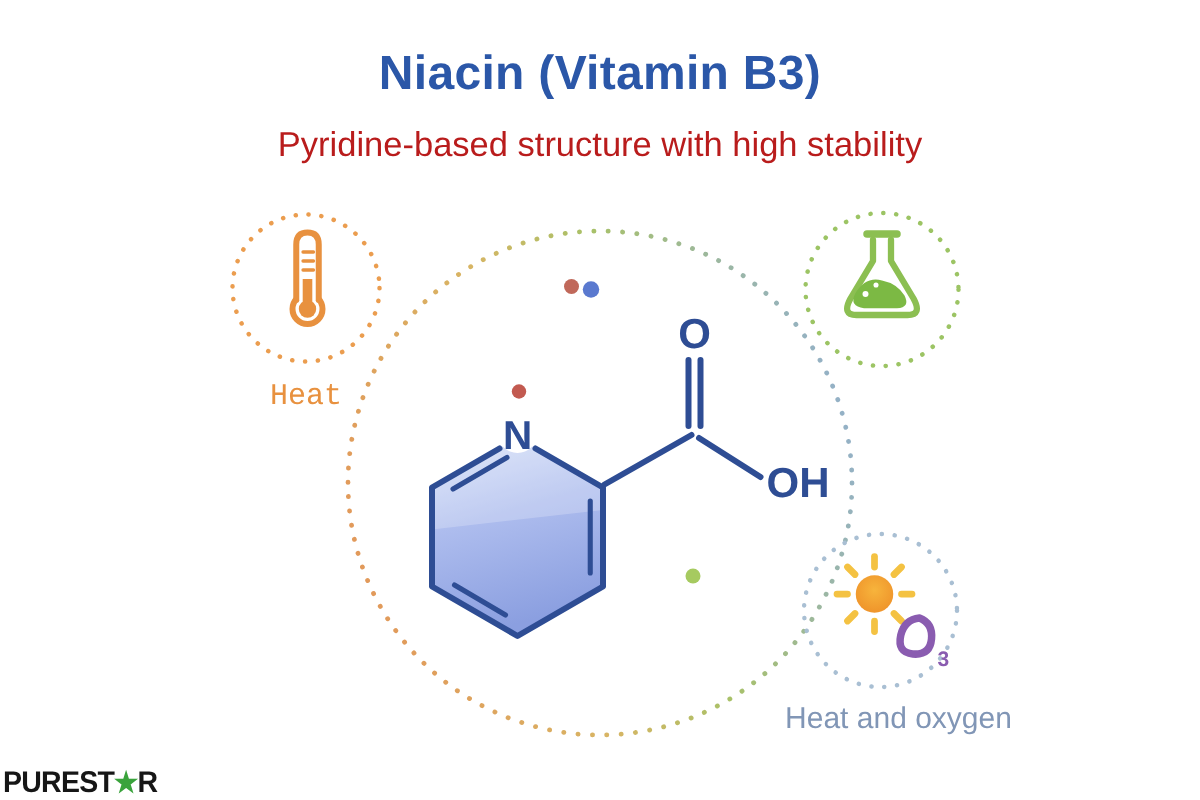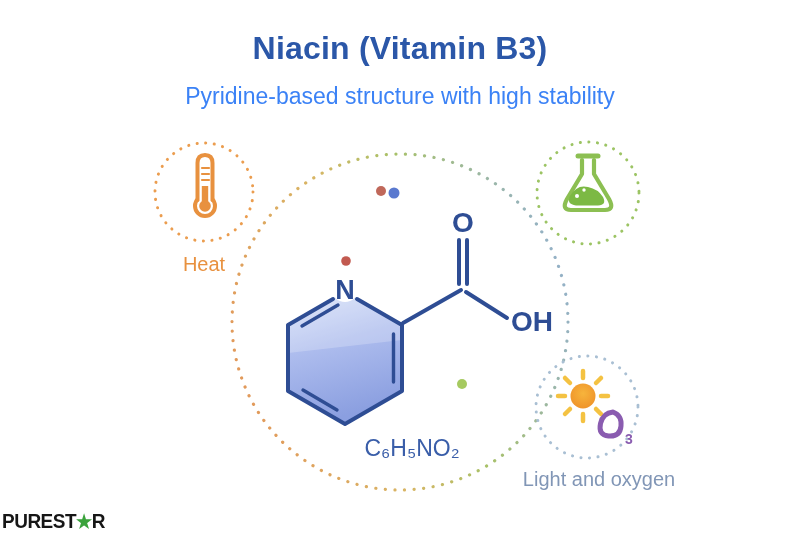--- a/index.html
+++ b/index.html
@@ -6,26 +6,26 @@
   .stage {
     position:relative; width:692px; height:533px; background:#ffffff;
     font-family:"Liberation Sans", sans-serif; overflow:hidden;
   }
   .page-title {
     position:absolute; top:30px; left:0; width:800px; text-align:center;
     font-size:32px; font-weight:700; color:#2b57a8; letter-spacing:0.2px;
   }
   .page-subtitle {
     position:absolute; top:83px; left:0; width:800px; text-align:center;
-    font-size:23px; font-weight:400; color:#3b82f6;
+    font-size:23px; font-weight:400; color:#b91c1c;
   }
   .canvas { position:absolute; top:0; left:0; }
   .canvas text { font-family:"Liberation Sans", sans-serif; }
   .factor-label { position:absolute; text-align:center; }
-  .heat-label  { left:124px; top:253px; width:160px; font-size:20px; color:#e8913f; }
+  .heat-label  { left:124px; top:253px; width:160px; font-size:20px; color:#e8913f;font-family:Liberation Mono, monospace; }
   .acid-label  { left:495px; top:254px; width:212px; font-size:19px; line-height:24px; color:#8cc05a; }
   .light-label { left:499px; top:468px; width:200px; font-size:20px; color:#8196b6; }
   .formula {
     position:absolute; left:312px; top:435px; width:200px; text-align:center;
     font-size:23px; color:#3a5ea9;
   }
   .logo {
     position:absolute; left:2px; top:510px; font-size:19px; font-weight:800;
     letter-spacing:-0.5px; color:#161616; transform:scaleY(1.05); transform-origin:left top;
   }
@@ -125,19 +125,18 @@
     <circle cx="394" cy="193" r="5.5" fill="#5a79cf"></circle>
     <circle cx="346" cy="261" r="4.8" fill="#c25a50"></circle>
     <circle cx="462" cy="384" r="5" fill="#a6ca60"></circle>
   </svg>
 
   <div class="factor-label heat-label">Heat</div>
 
   <div class="factor-label acid-label">
   </div>
 
-  <div class="factor-label light-label">Light and oxygen</div>
+  <div class="factor-label light-label">Heat and oxygen</div>
 
-  <div class="formula">C₆H₅NO₂</div>
 
   <div class="logo"><span>PUREST</span><span class="star">★</span><span>R</span></div>
 
 </div>
 
 </body></html>

